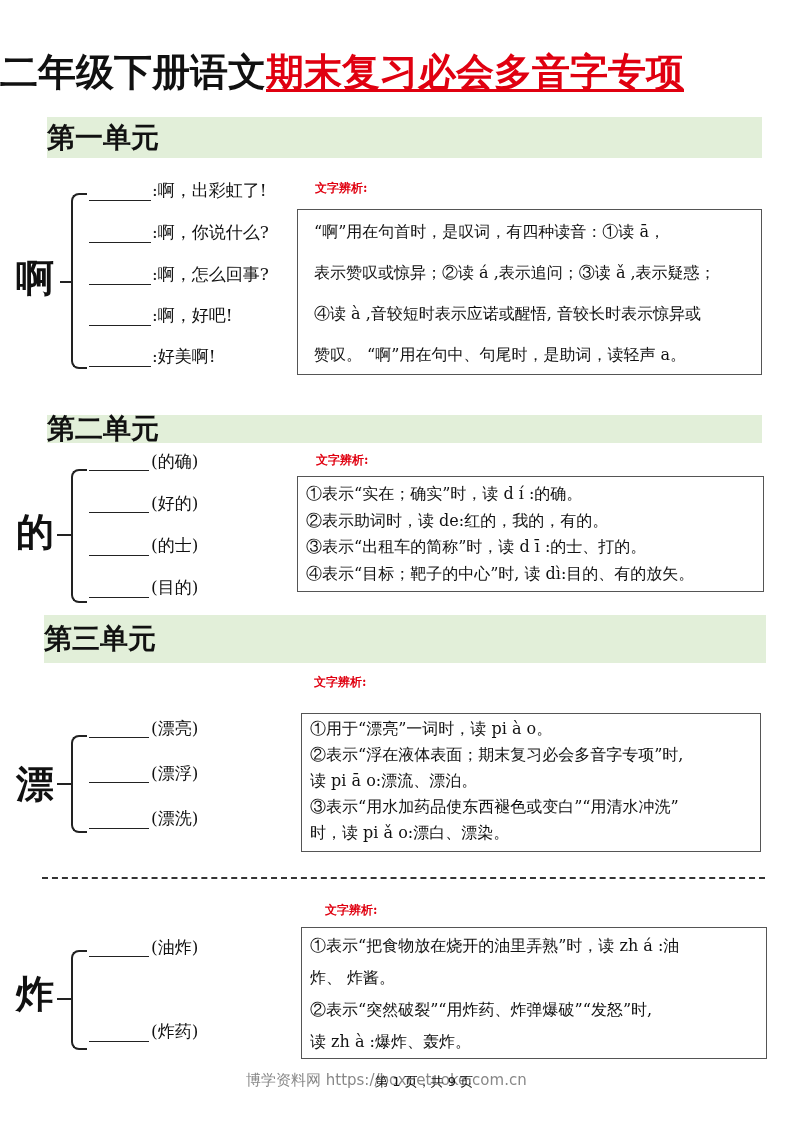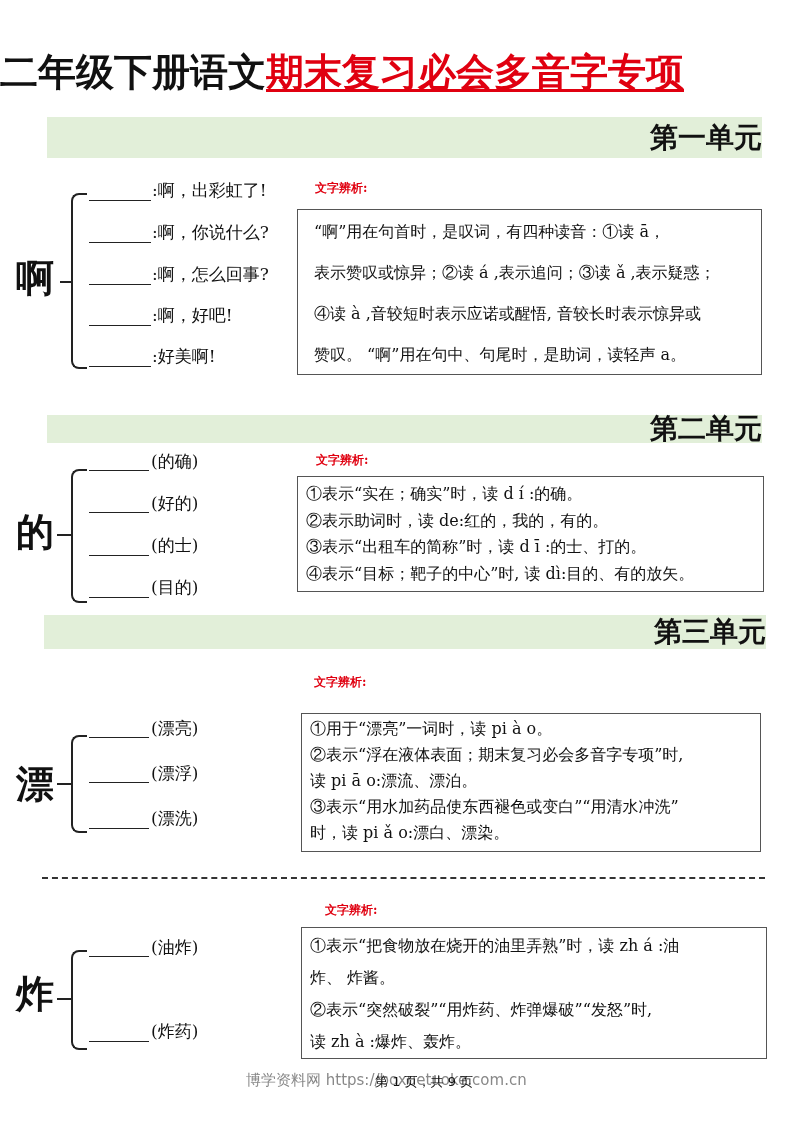--- a/index.html
+++ b/index.html
@@ -9,21 +9,21 @@
     }
     .abs { position: absolute; }
     .title {
       left: 0; width: 793px; top: 44px; 
       font-size: 38px; font-weight: bold; line-height: 56px; white-space: nowrap;
       letter-spacing: 0px;
     }
     .title .black { color: #111; }
     .title .red { color: #e00010; text-decoration: underline; text-decoration-thickness: 3px; text-underline-offset: 4px; }
     .band {
-      background: #e2efd9; display: flex; align-items: center; justify-content: flex-end;
+      background: #e2efd9; display: flex; align-items: center; justify-content: flex-start;
       font-size: 28px; font-weight: bold; color: #111;
     }
     .big-char {
       font-size: 38px; font-weight: bold; line-height: 40px; color: #111;
     }
     .bracket {
       border: 2px solid #222; border-right: none; border-radius: 8px 0 0 8px;
     }
     .bracket-tick { height: 2px; background: #222; }
     .blank { height: 0; border-bottom: 1.5px solid #222; }
@@ -98,21 +98,21 @@
 <div class="abs item-text" style="left:151px; top:577px;">(目的)</div>
 
 <div class="abs analysis-label" style="left:316px; top:452px;">文字辨析:</div>
 <div class="abs box box2" style="left:297px; top:476px; width:467px; height:116px; padding:4px 8px;">
   <p>①表示“实在；确实”时，读 d í :的确。</p>
   <p>②表示助词时，读 de:红的，我的，有的。</p>
   <p>③表示“出租车的简称”时，读 d ī :的士、打的。</p>
   <p>④表示“目标；靶子的中心”时, 读 dì:目的、有的放矢。</p>
 </div>
 
-<div class="abs band" style="left:44px; top:615px; width:722px; height:34px;">
+<div class="abs band" style="left:44px; top:615px; width:722px; height:48px;">
   <span>第三单元</span>
 </div>
 
 <div class="abs analysis-label" style="left:314px; top:674px;">文字辨析:</div>
 
 <div class="abs big-char" style="left:16px; top:764px;">漂</div>
 <div class="abs bracket-tick" style="left:57px; top:783px; width:14px;"></div>
 <div class="abs bracket" style="left:71px; top:735px; width:14px; height:94px;"></div>
 
 <div class="abs blank" style="left:89px; top:737px; width:60px;"></div>

